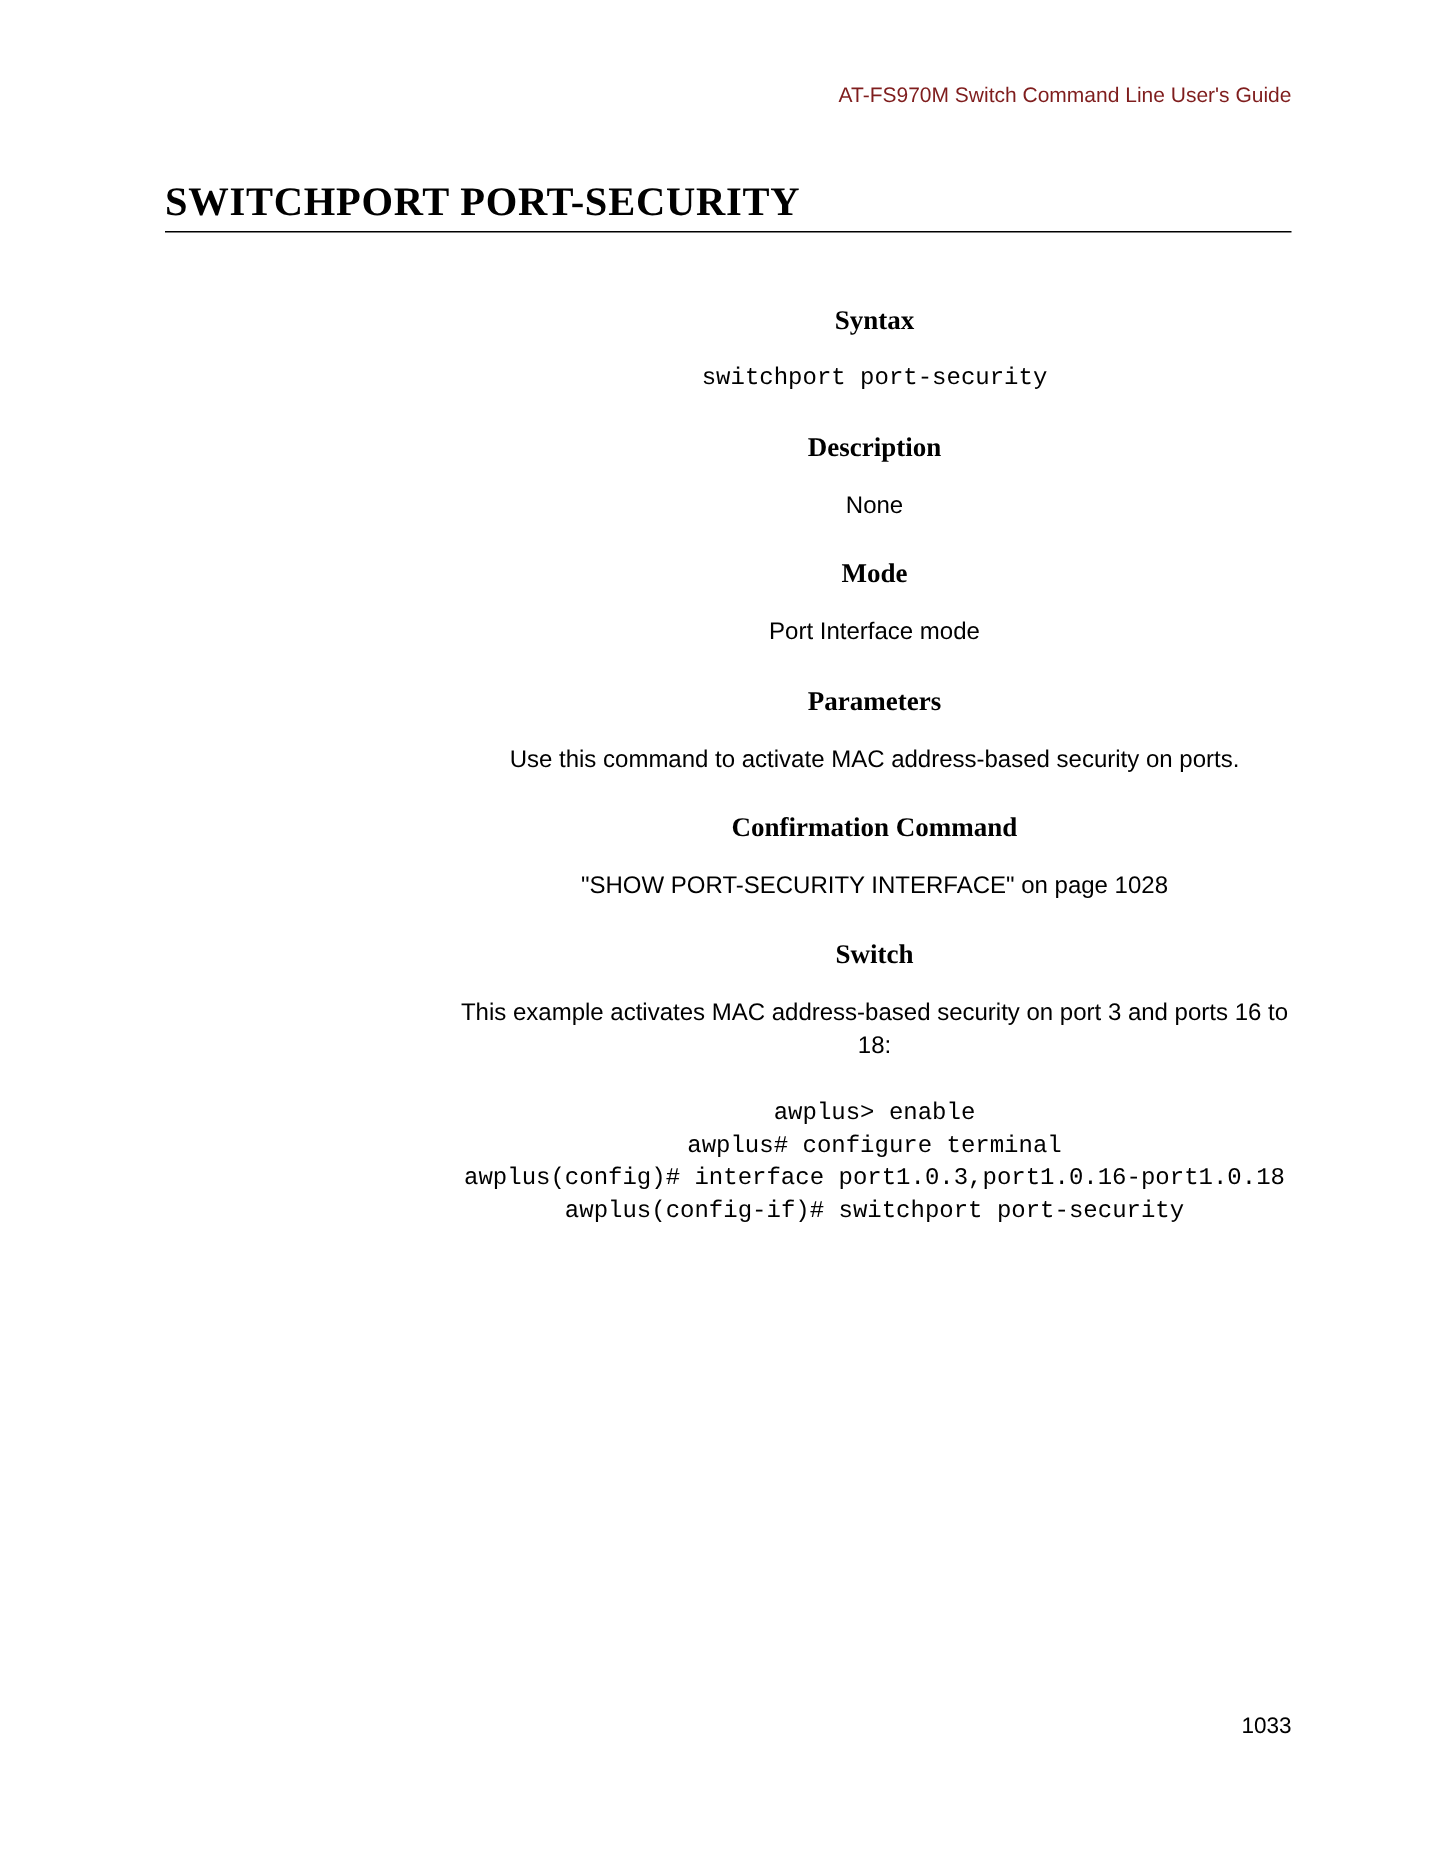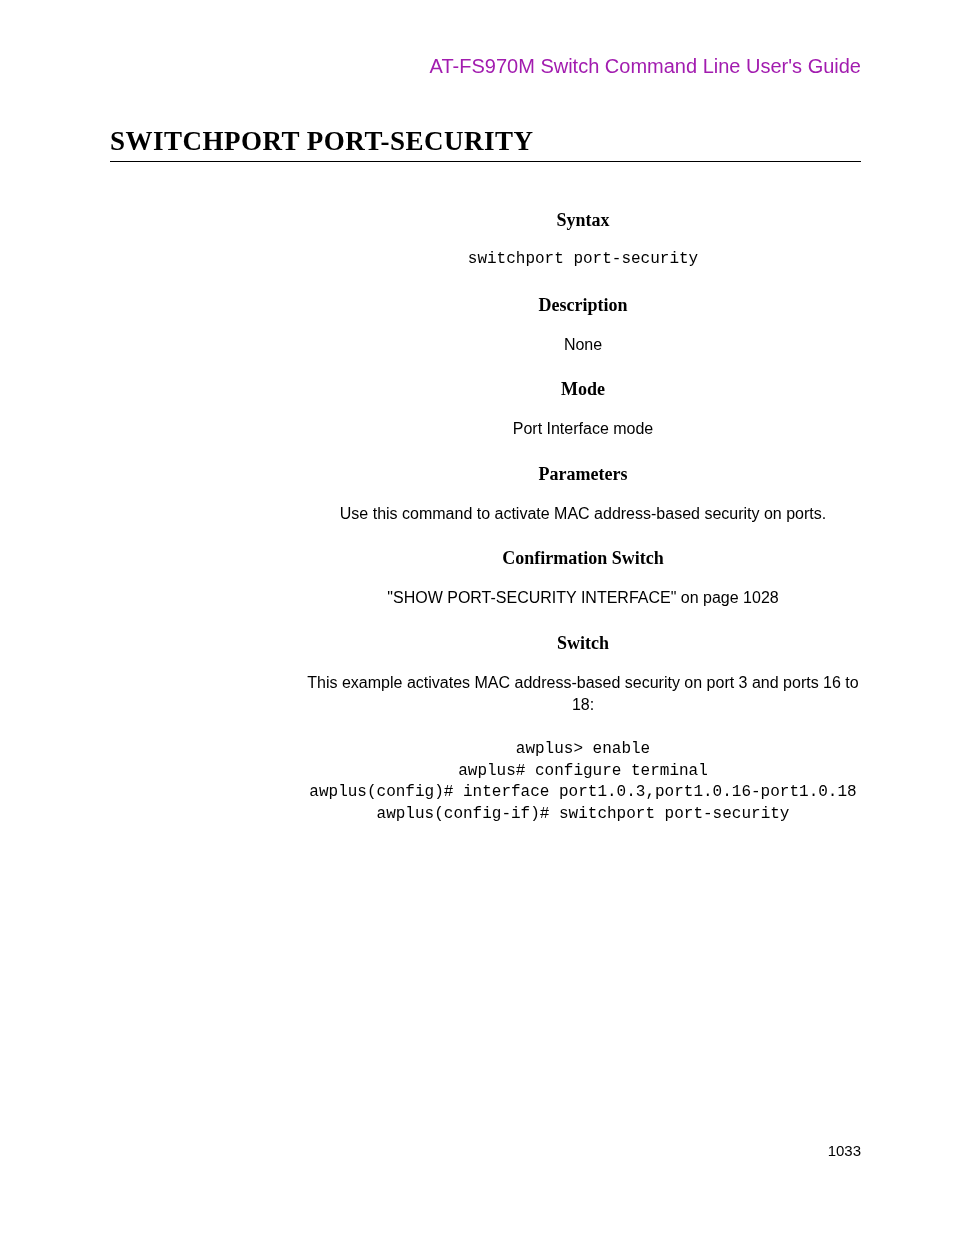--- a/index.html
+++ b/index.html
@@ -13,22 +13,22 @@
       background: #ffffff;
       font-family: Arial, Helvetica, sans-serif;
       position: relative;
       color: #000000;
     }
     .page-container {
       padding: 55px 93px 0 110px;
     }
     .header-text {
       text-align: right;
-      font-size: 20px;
-      color: #a21caf;
+      font-size: 14px;
+      color: #7f1d1d;
       margin-bottom: 48px;
     }
     .main-title {
       font-family: 'Times New Roman', Times, serif;
       font-size: 27px;
       font-weight: bold;
       letter-spacing: 0.5px;
       border-bottom: 1px solid #000000;
       padding-bottom: 4px;
       margin-bottom: 48px;
@@ -77,21 +77,21 @@
 
     <h2 class="section-heading">Description</h2>
     <div class="body-text">None</div>
 
     <h2 class="section-heading">Mode</h2>
     <div class="body-text">Port Interface mode</div>
 
     <h2 class="section-heading">Parameters</h2>
     <div class="body-text">Use this command to activate MAC address-based security on ports.</div>
 
-    <h2 class="section-heading">Confirmation Switch</h2>
+    <h2 class="section-heading">Confirmation Command</h2>
     <div class="body-text">"SHOW PORT-SECURITY INTERFACE" on page 1028</div>
 
     <h2 class="section-heading">Switch</h2>
     <div class="body-text">This example activates MAC address-based security on port 3 and ports 16 to 18:</div>
     <div class="code-text">awplus&gt; enable
 awplus# configure terminal
 awplus(config)# interface port1.0.3,port1.0.16-port1.0.18
 awplus(config-if)# switchport port-security</div>
 
   </div>

